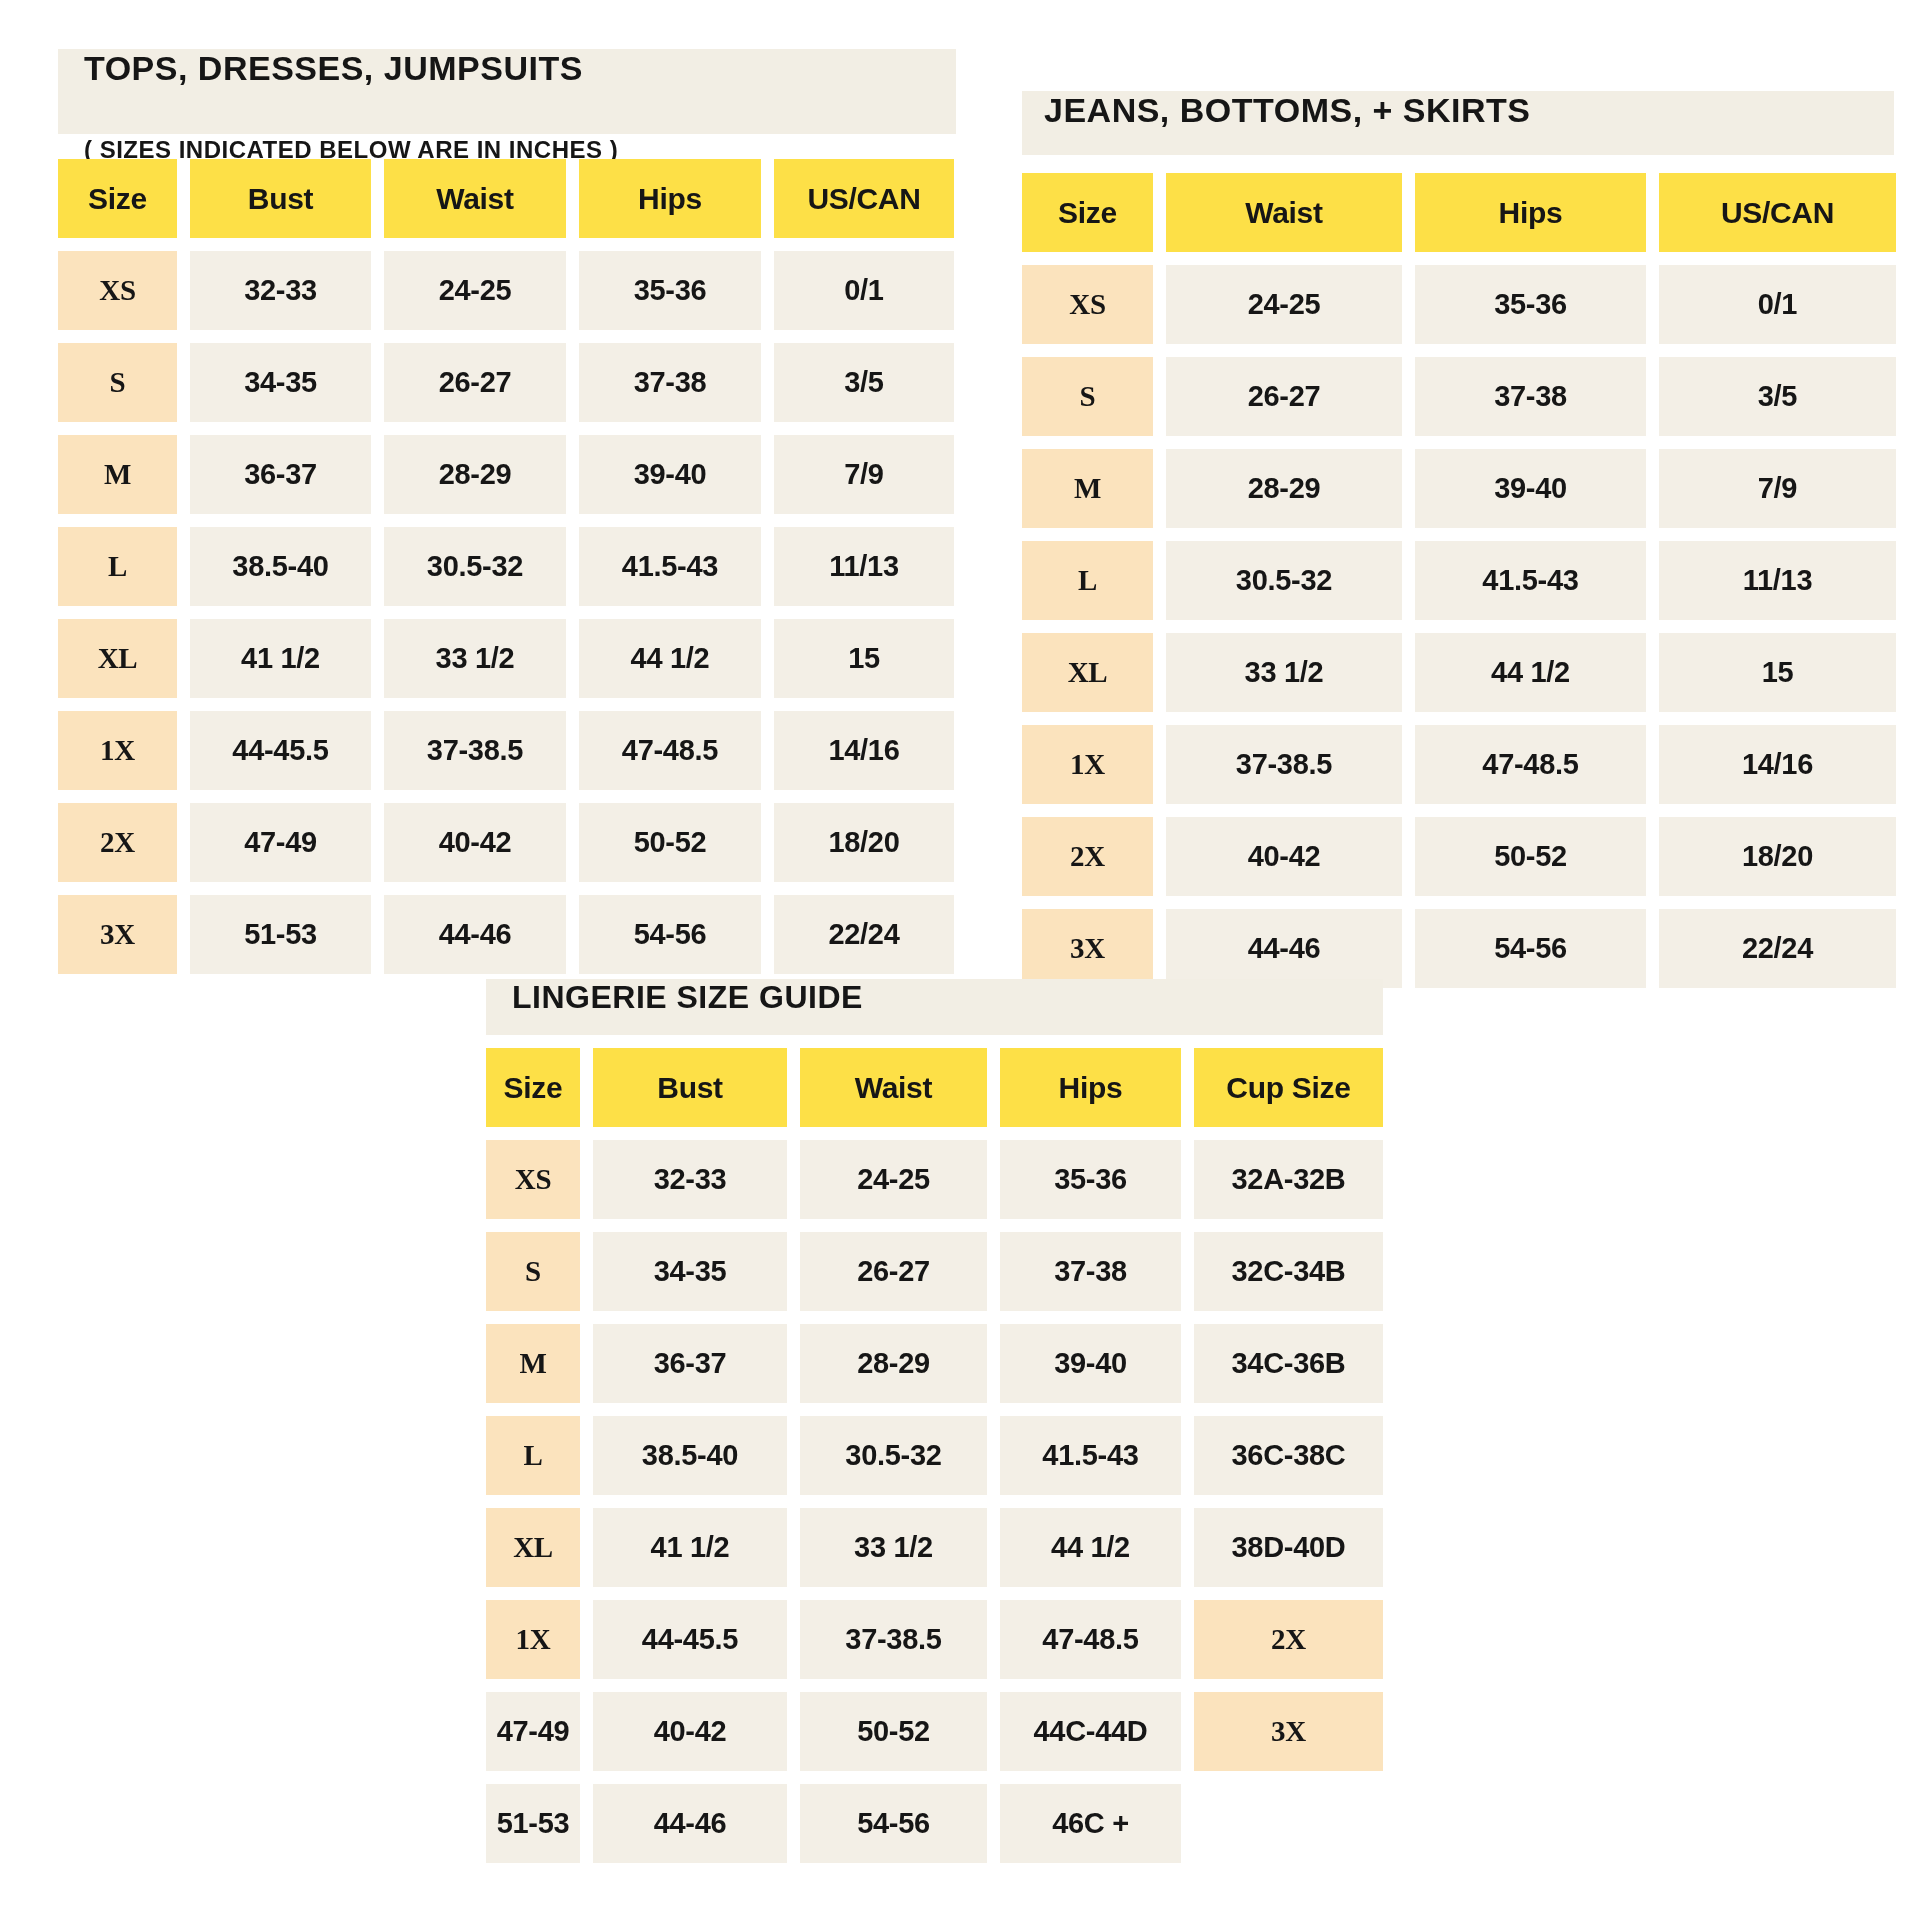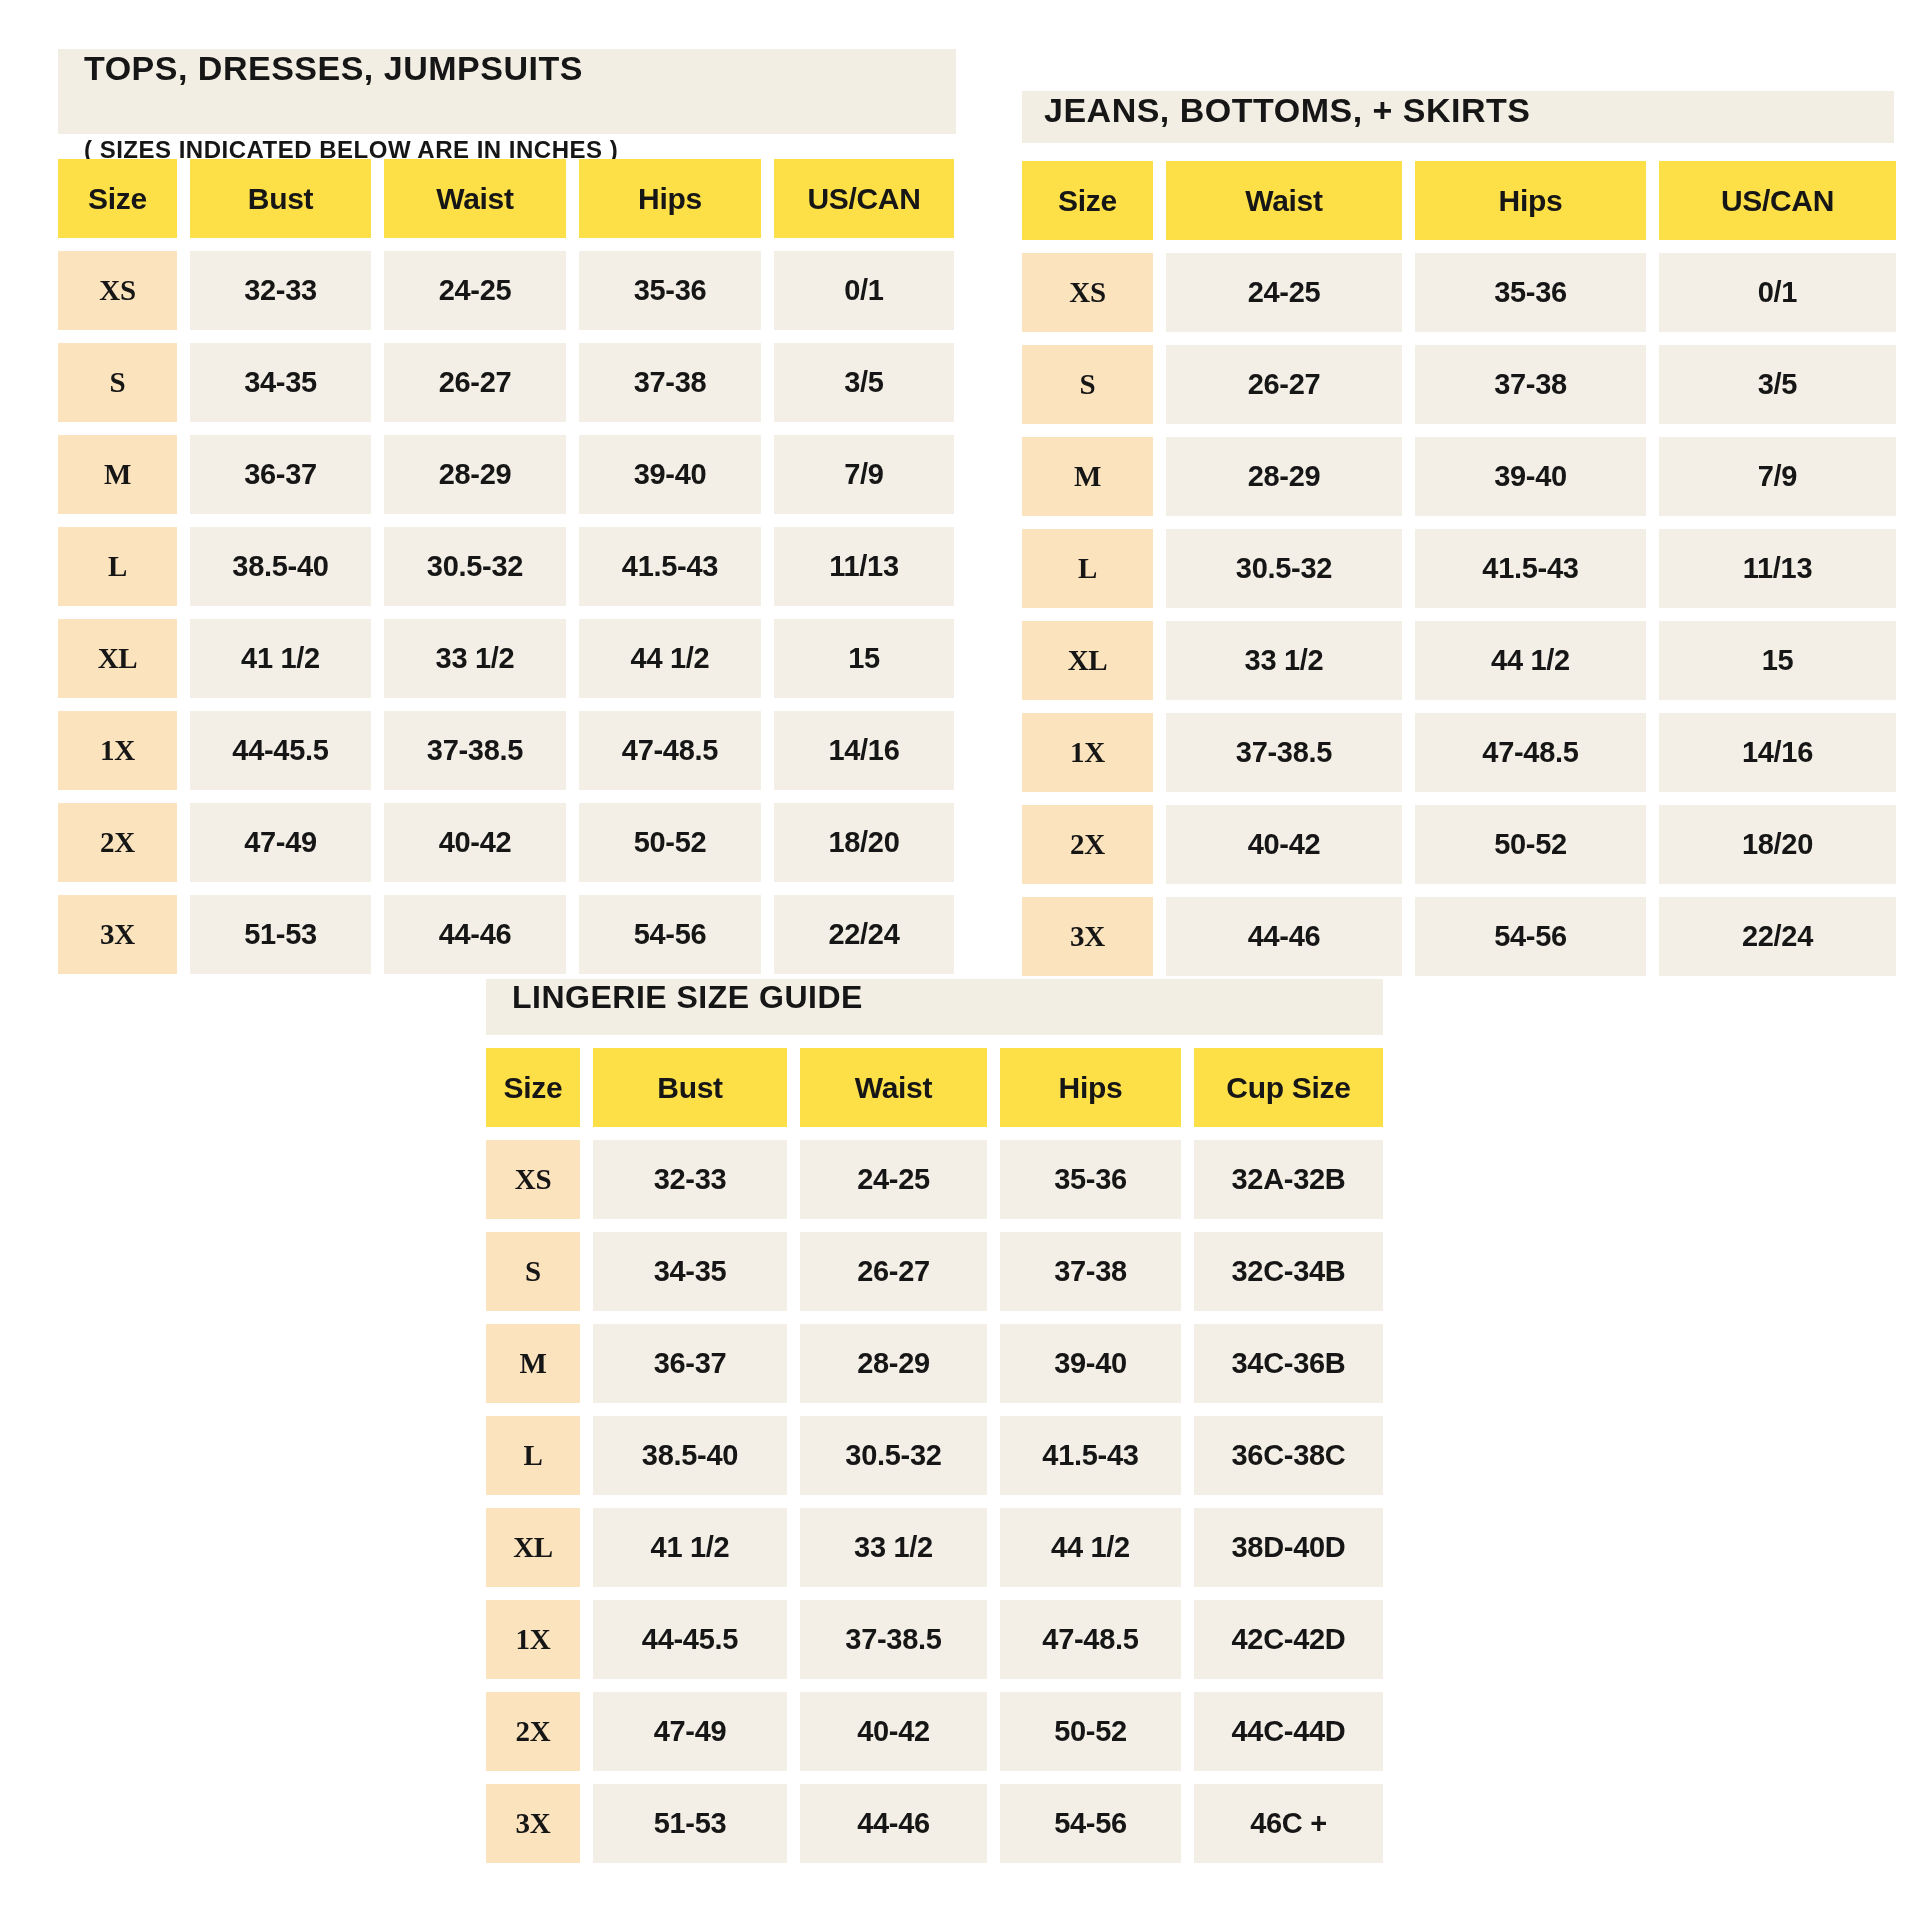--- a/index.html
+++ b/index.html
@@ -54,21 +54,21 @@
   .cell.size { background: #fbe3bd; font-family: Liberation Serif, serif; }
   .cell.val  { background: #f3efe6; }
 
   
   #table-tops { left: 58px; top: 49px; width: 898px; }
   #table-tops .title-bar { width: 898px; height: 85px; margin-bottom: 25px; }
   #table-tops .table-grid { grid-template-columns: 119px 181px 182px 182px 180px; }
 
   
   #table-jeans { left: 1022px; top: 91px; width: 872px; }
-  #table-jeans .title-bar { width: 872px; height: 52px; margin-bottom: 18px; padding-left: 22px; }
+  #table-jeans .title-bar { width: 872px; height: 64px; margin-bottom: 18px; padding-left: 22px; }
   #table-jeans .table-grid { grid-template-columns: 131px 236px 231px 237px; }
 
   
   #table-lingerie { left: 486px; top: 979px; width: 897px; }
   #table-lingerie .title-bar { width: 897px; height: 56px; margin-bottom: 13px; }
   #table-lingerie .title-main { font-size: 32px; }
   #table-lingerie .table-grid { grid-template-columns: 94px 194px 187px 181px 189px; }
 </style>
 </head>
 <body>
@@ -203,21 +203,20 @@
       <div class="cell val">36C-38C</div>
       <div class="cell size">XL</div>
       <div class="cell val">41 1/2</div>
       <div class="cell val">33 1/2</div>
       <div class="cell val">44 1/2</div>
       <div class="cell val">38D-40D</div>
       <div class="cell size">1X</div>
       <div class="cell val">44-45.5</div>
       <div class="cell val">37-38.5</div>
       <div class="cell val">47-48.5</div>
-      <div class="cell val">42C-42D</div>
       <div class="cell size">2X</div>
       <div class="cell val">47-49</div>
       <div class="cell val">40-42</div>
       <div class="cell val">50-52</div>
       <div class="cell val">44C-44D</div>
       <div class="cell size">3X</div>
       <div class="cell val">51-53</div>
       <div class="cell val">44-46</div>
       <div class="cell val">54-56</div>
       <div class="cell val">46C +</div>

